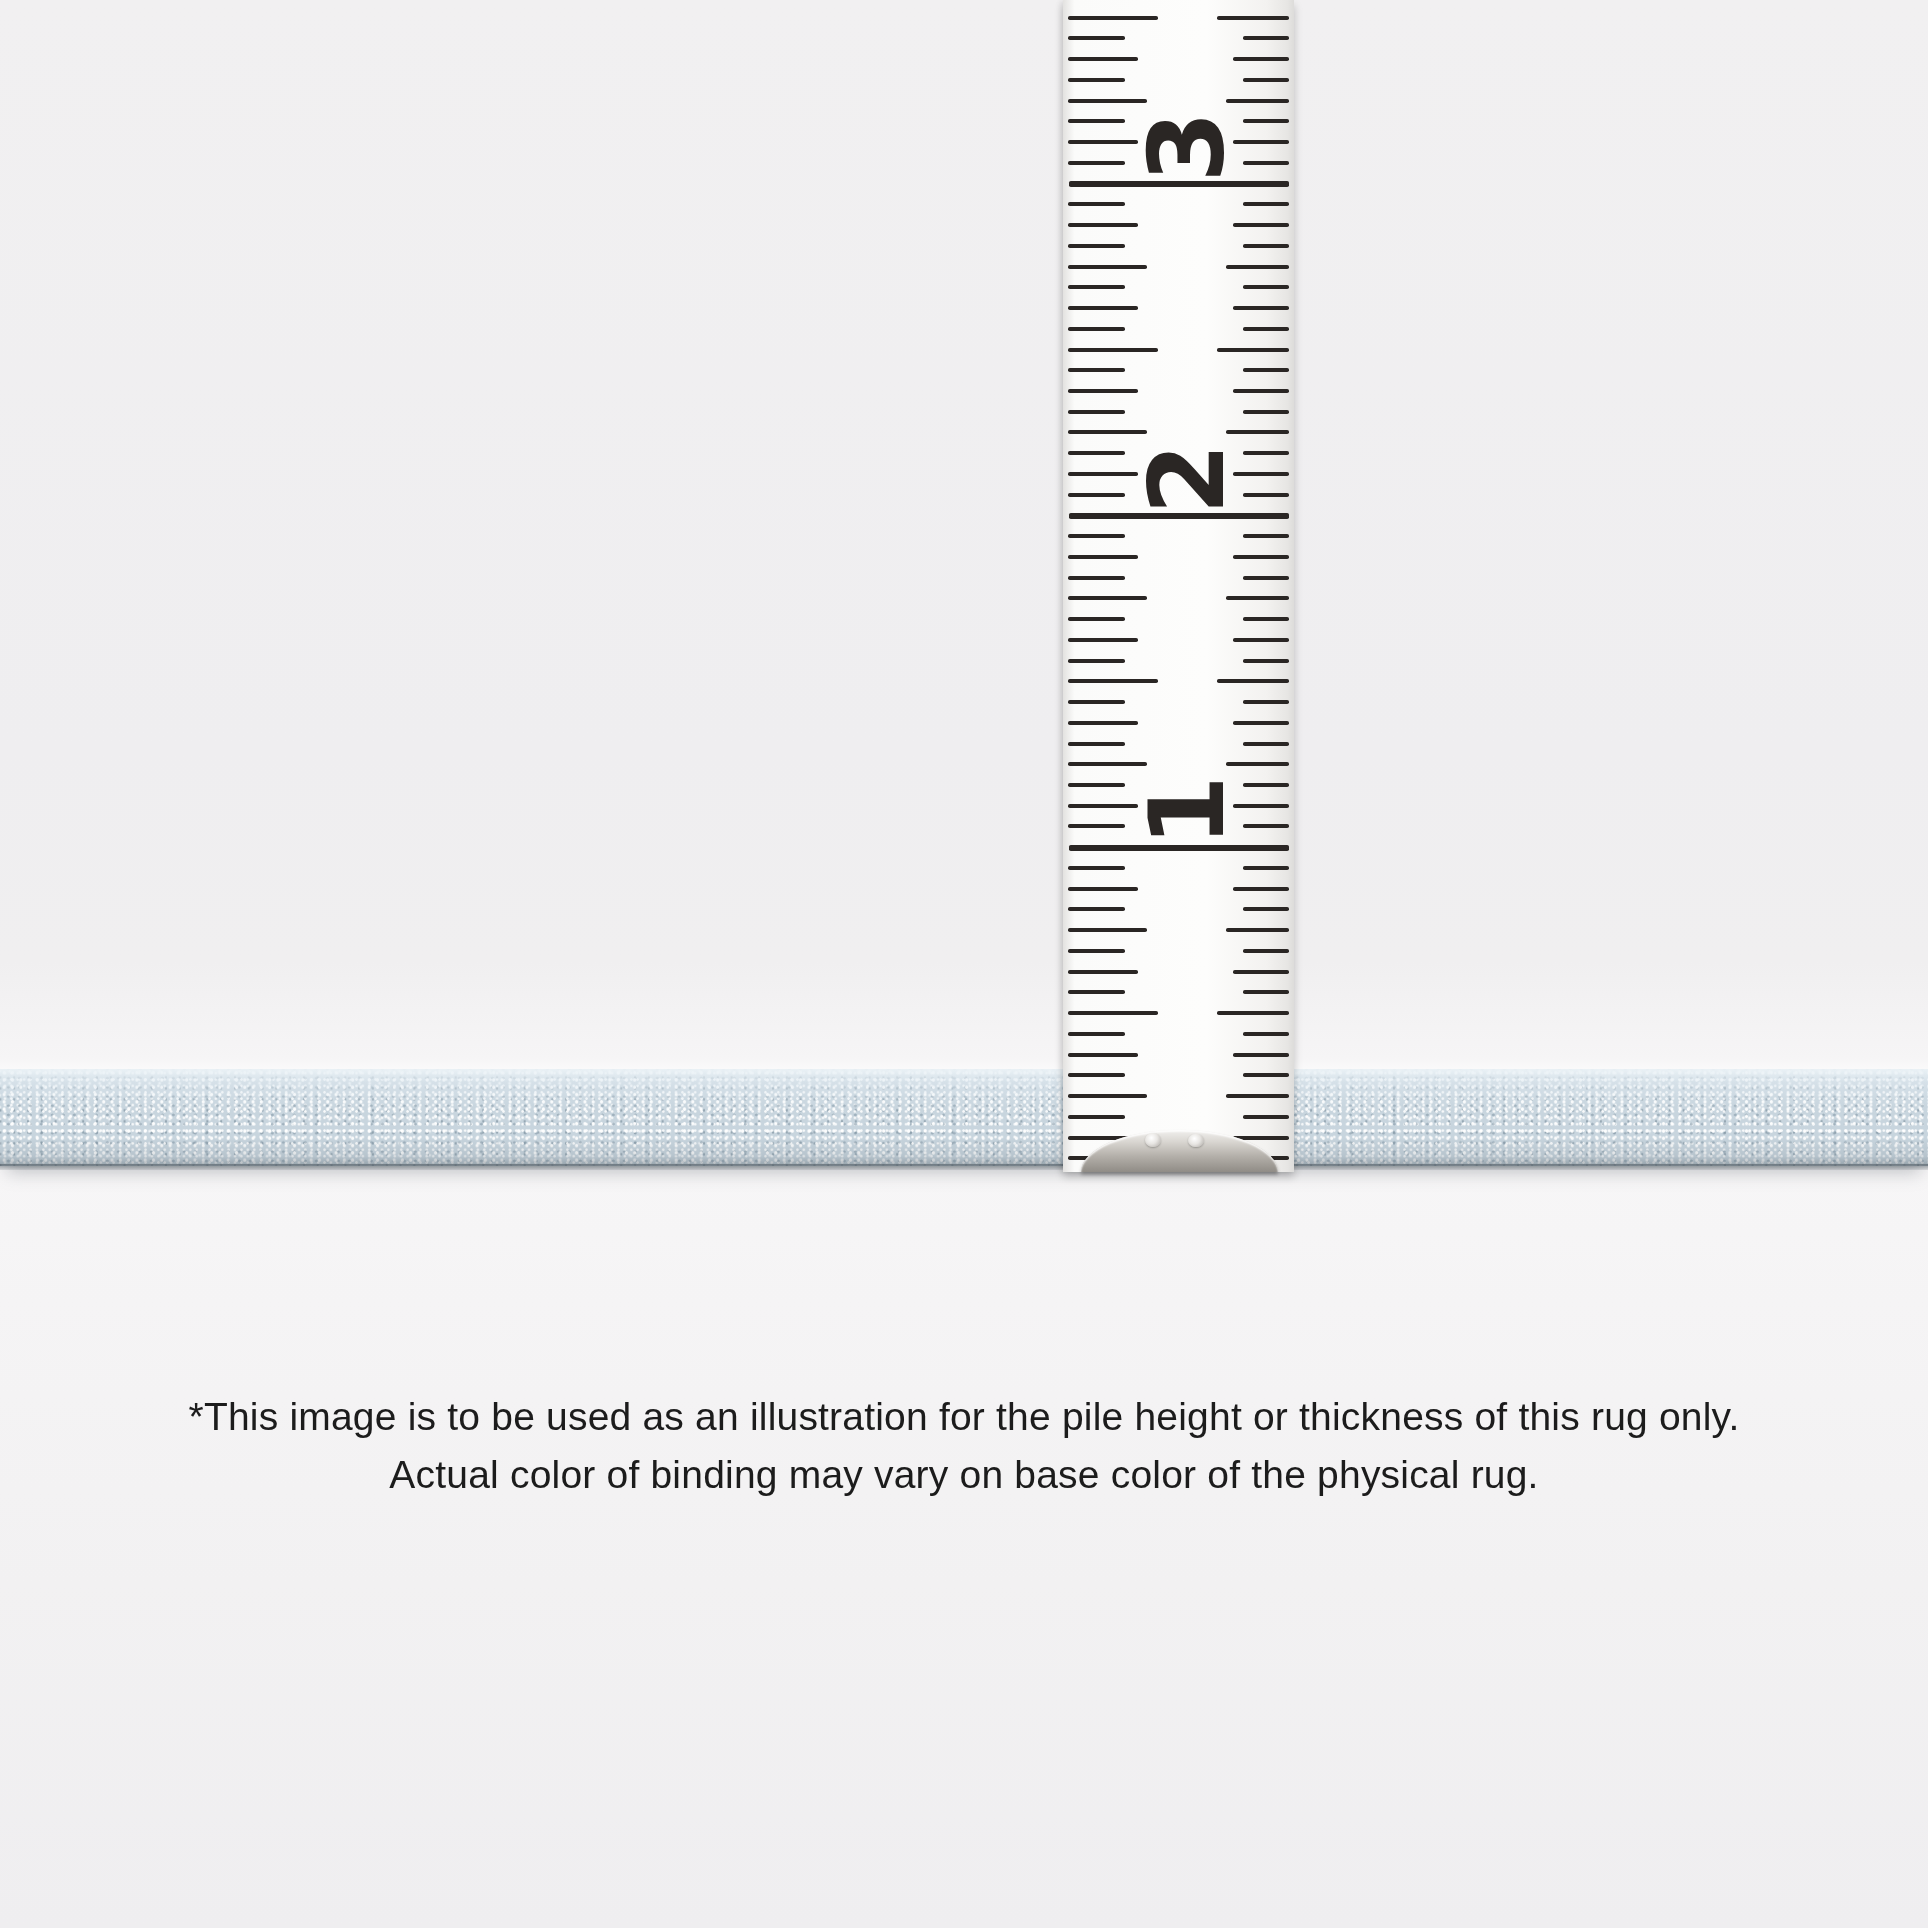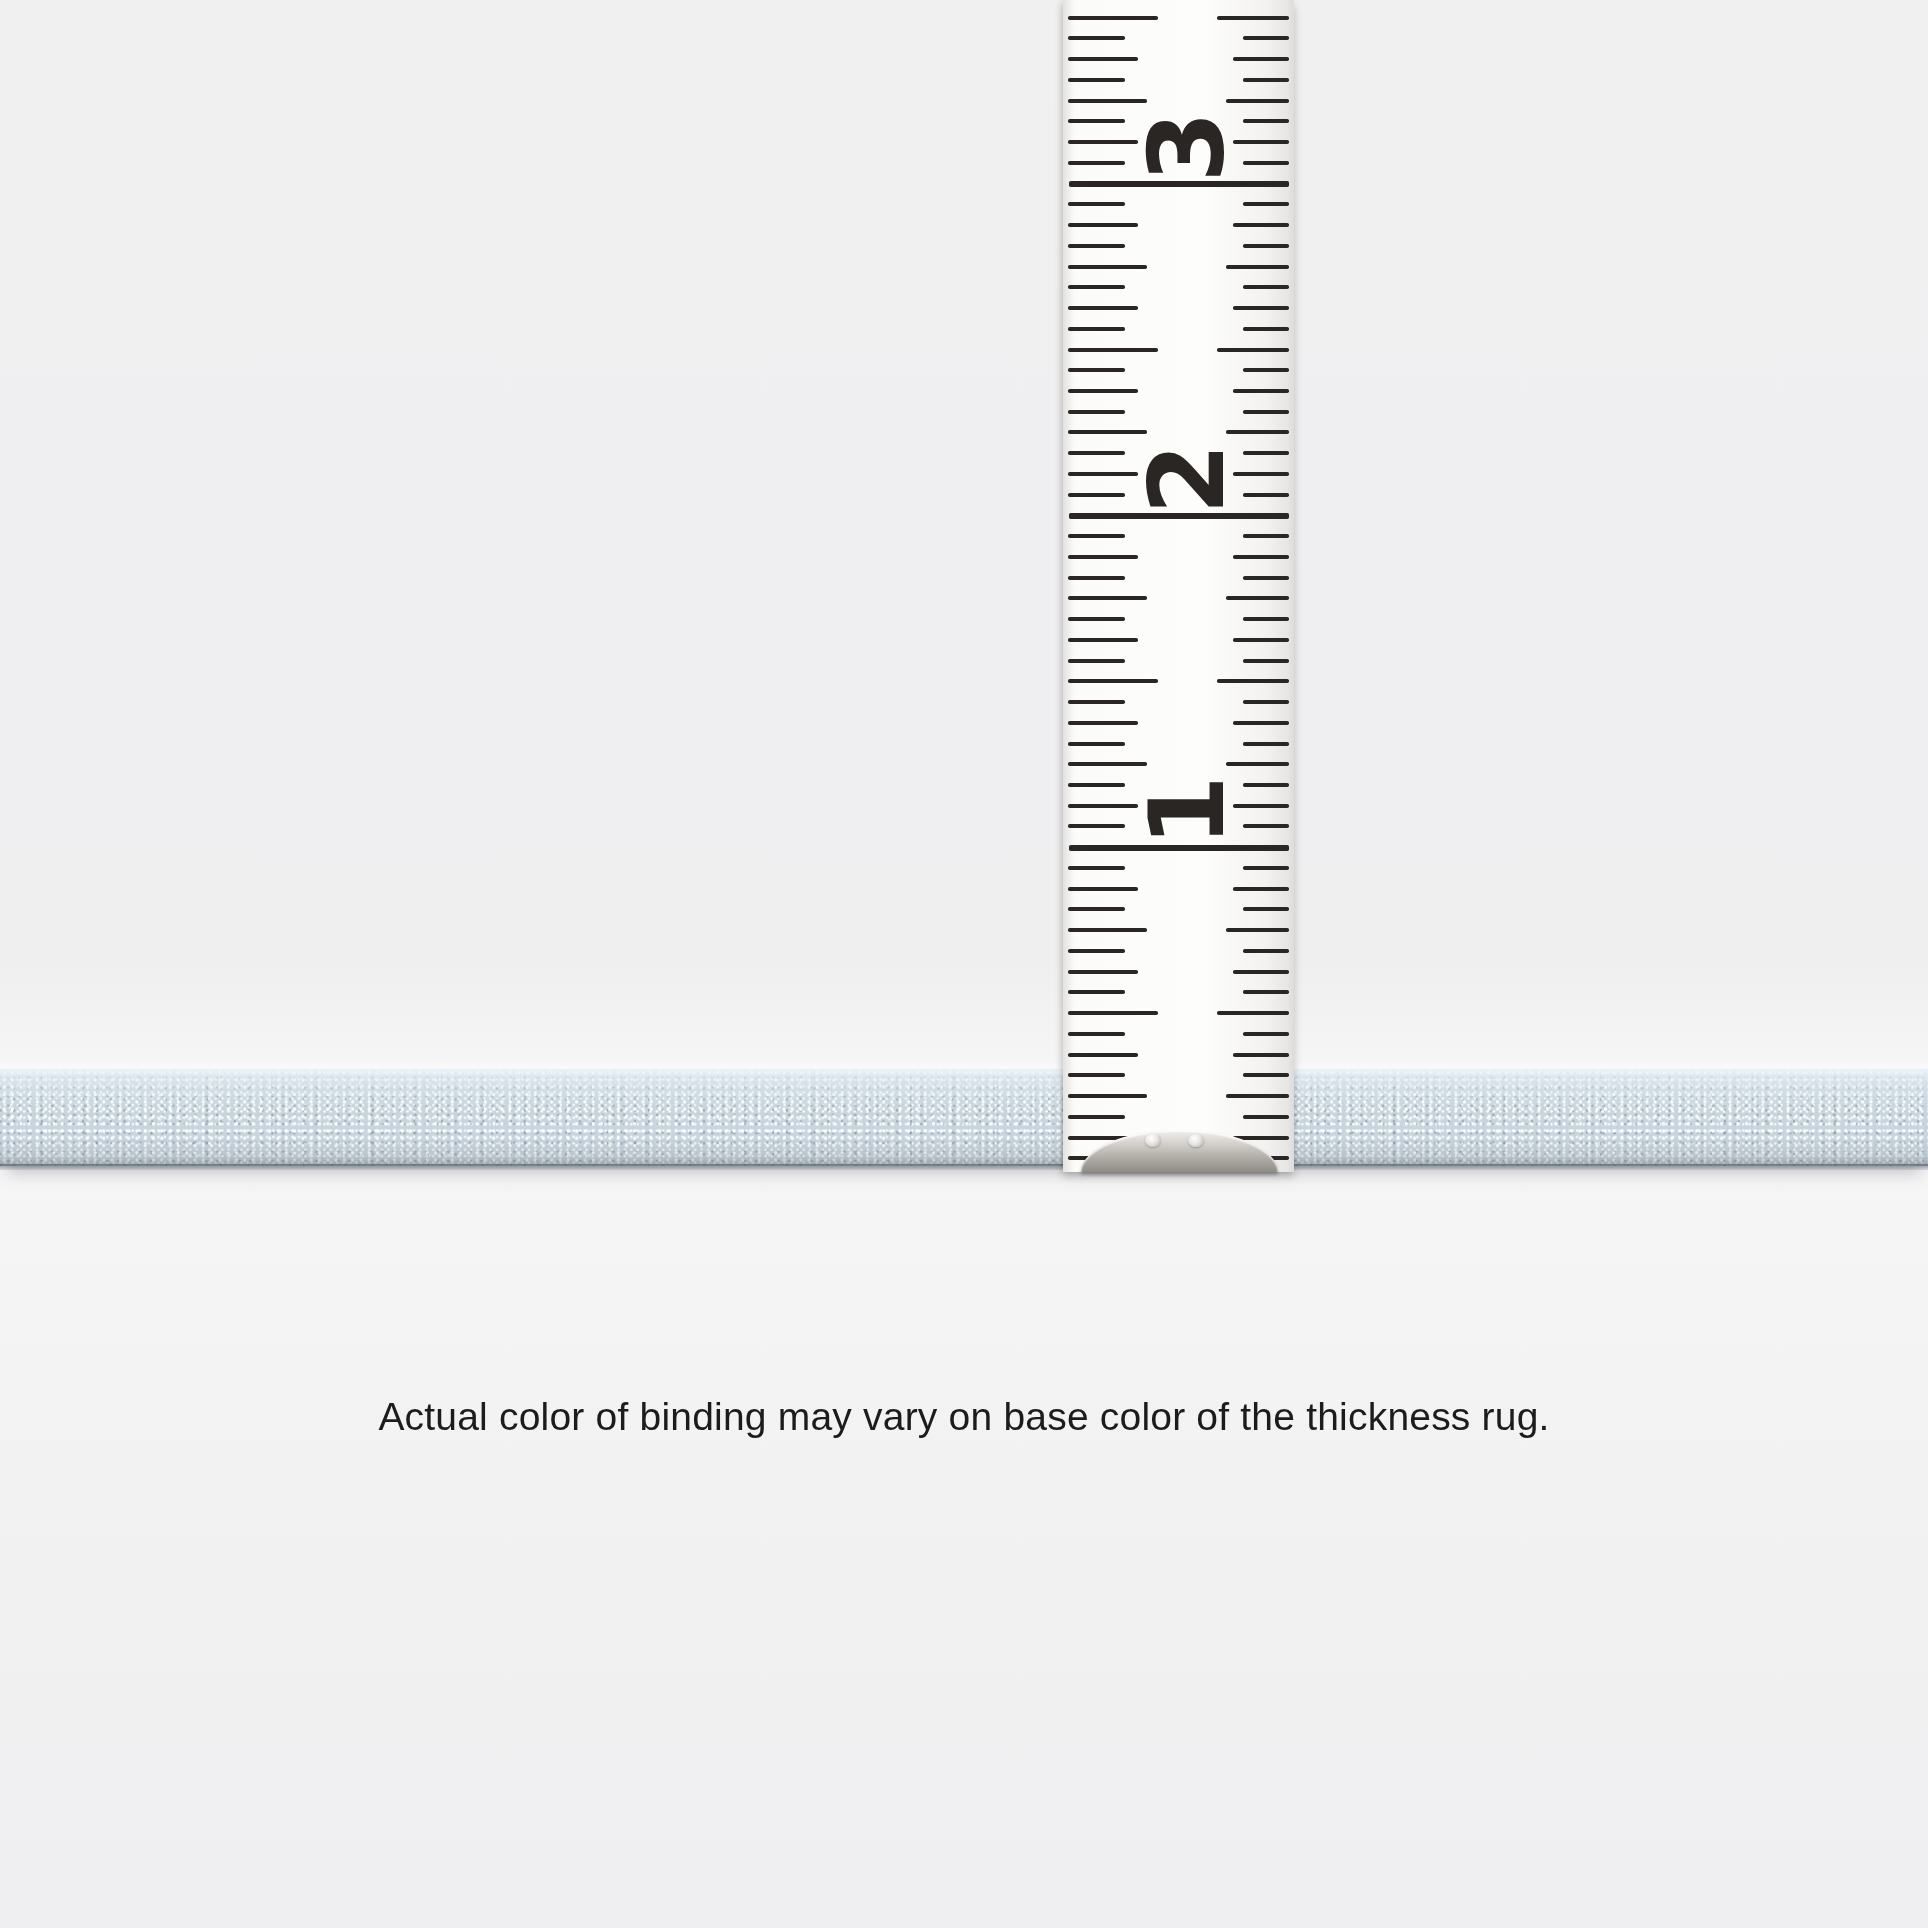--- a/index.html
+++ b/index.html
@@ -205,16 +205,17 @@
       <div class="inch-label" style="left: 59px; top: 433px; color: rgb(42, 38, 36);">2</div>
       <div class="inch-label" style="left: 59px; top: 765px; color: rgb(42, 38, 36);">1</div>
     </div>
 
   <div class="end-clip">
     <span class="rivet r1"></span>
     <span class="rivet r2"></span>
   </div>
 
   <div class="disclaimer" style="color: rgb(28, 28, 28);">
-    <div>Actual color of binding may vary on base color of the thickness rug.</div>
+    <div>*This image is to be used as an illustration for the pile height or thickness of this rug only.</div>
+    <div>Actual color of binding may vary on base color of the physical rug.</div>
   </div>
 </div>
 
 
 </body></html>

